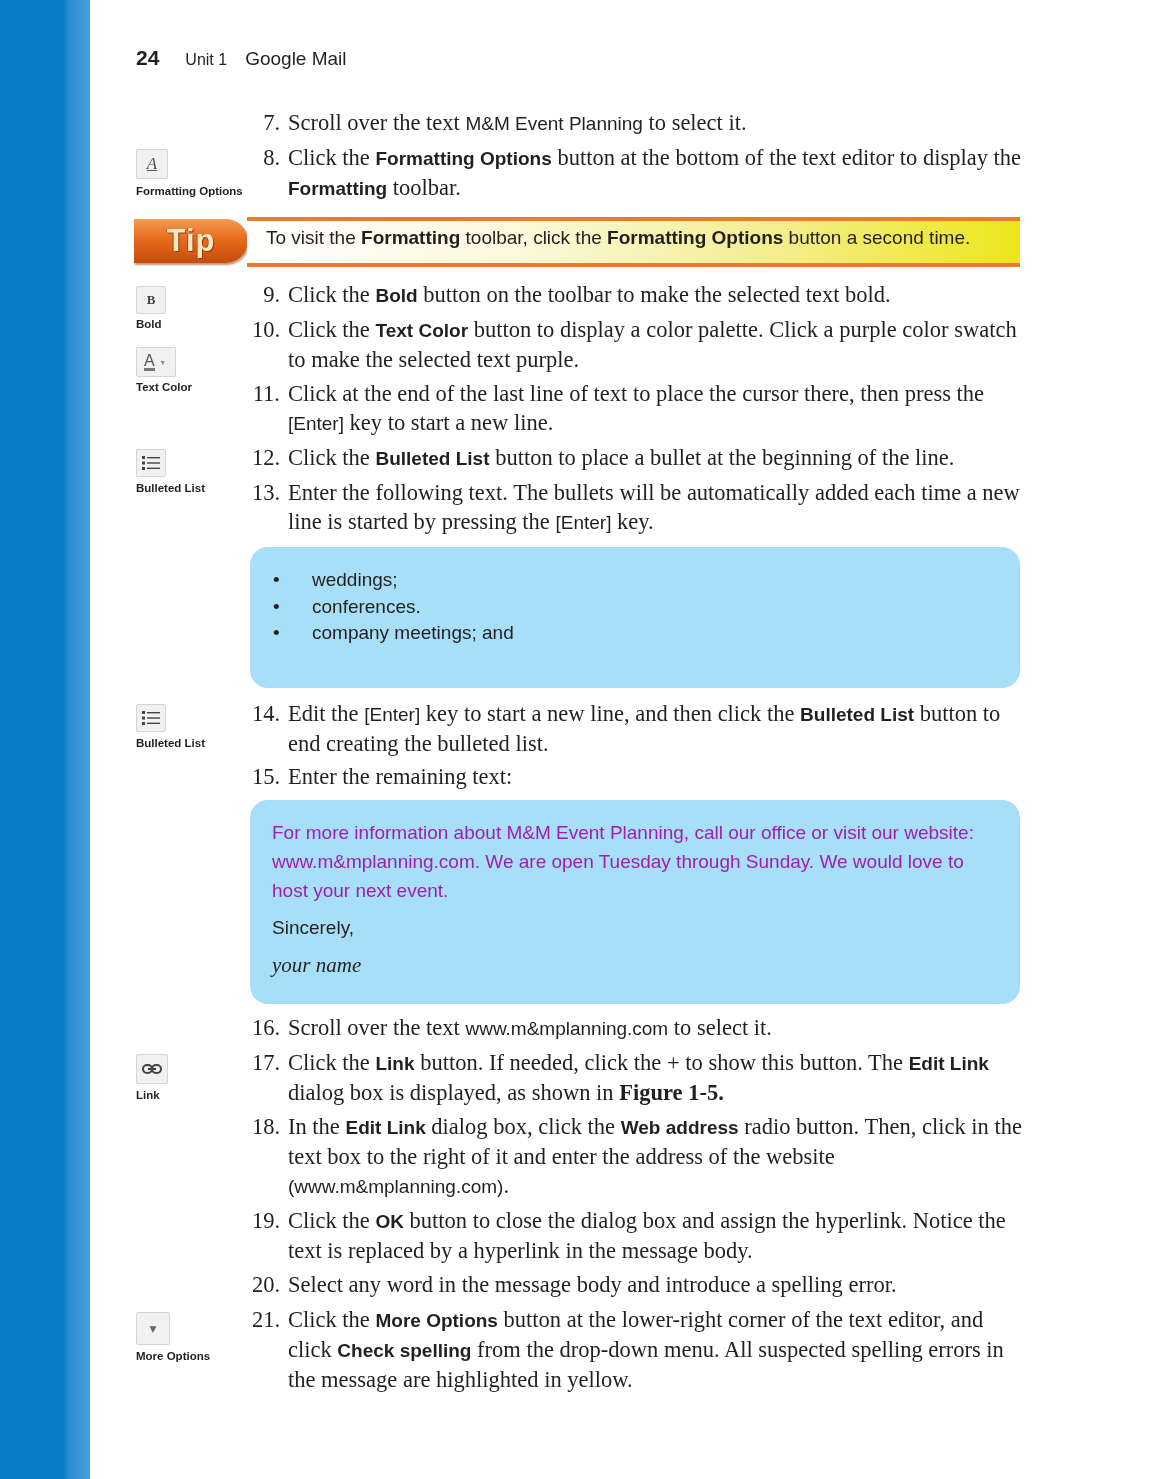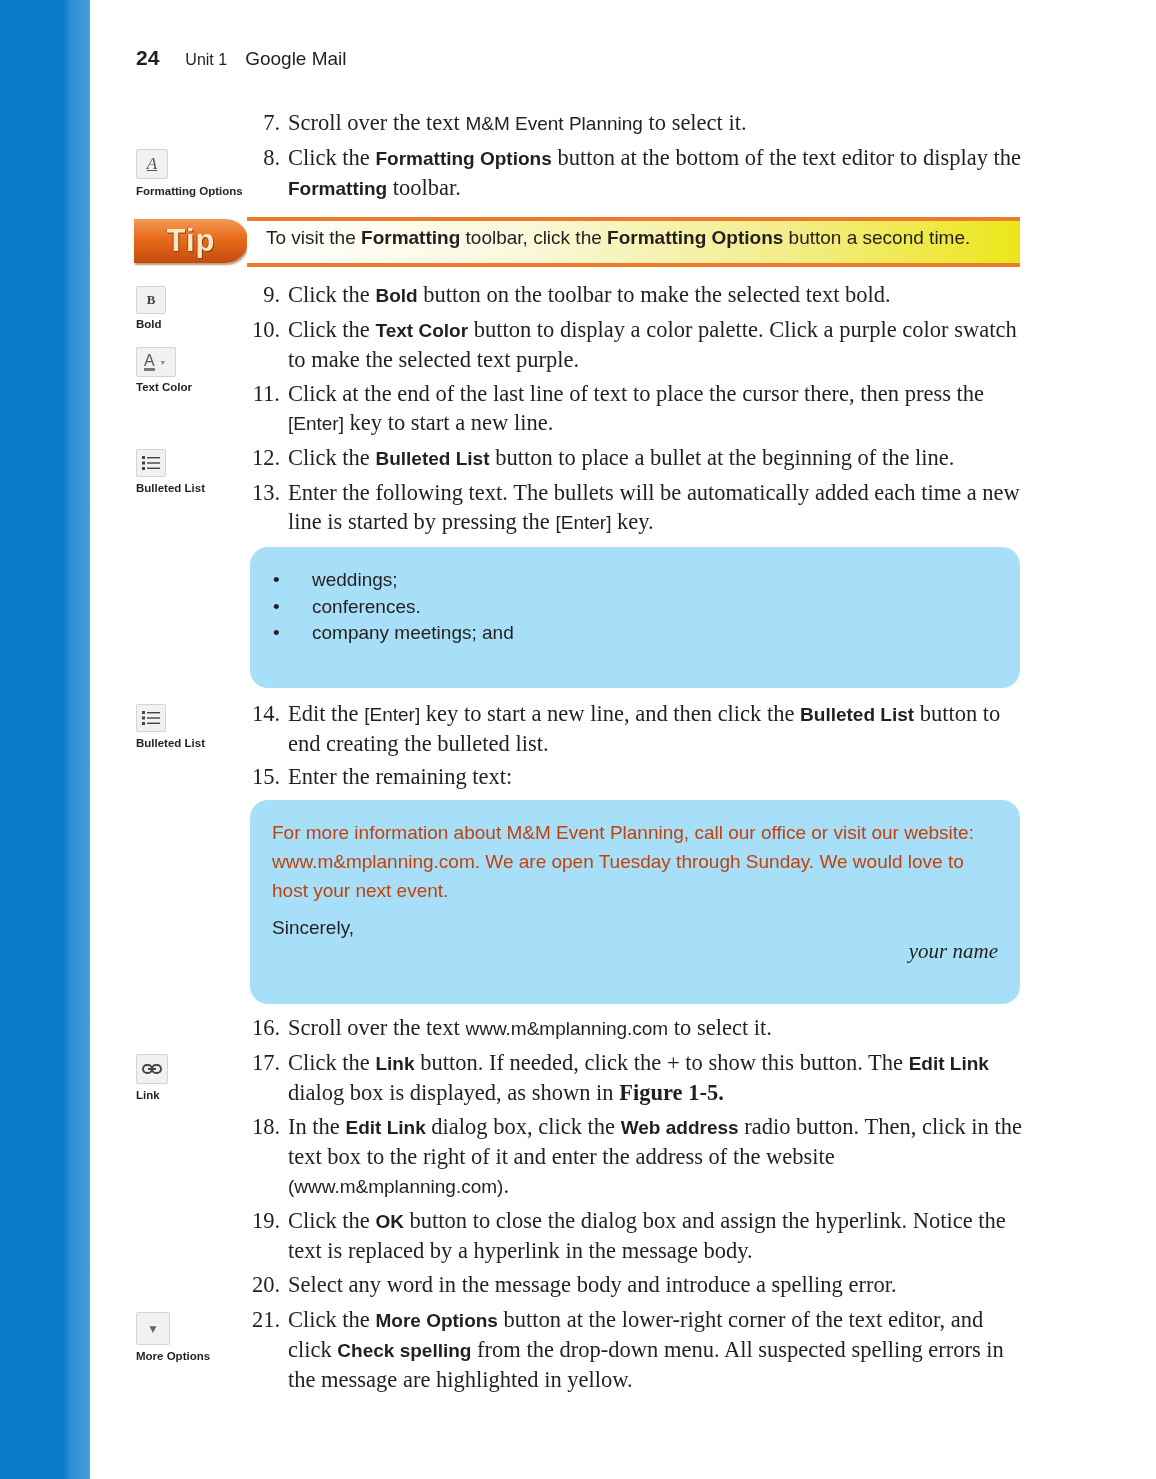--- a/index.html
+++ b/index.html
@@ -42,23 +42,23 @@
     background: linear-gradient(to right, #ffffff 0%, #fbf8dc 35%, #f3ed8a 70%, #ece61a 100%);
     padding: 6px 0 0 19px; font-family: "Liberation Sans", sans-serif; font-size: 19px; color: #231f20; }
   .tip-body b { font-weight: bold; }
 
   .box { position: absolute; left: 250px; width: 770px; background: #a8dff8; border-radius: 18px; }
   .bullets { top: 547px; height: 141px; padding: 20px 0 0 0; }
   .bullets .bl { font-family: "Liberation Sans", sans-serif; font-size: 19px; line-height: 26.5px;
     position: relative; padding-left: 62px; color: #231f20; }
   .bullets .bl::before { content: "\2022"; position: absolute; left: 23px; }
   .message { top: 800px; height: 204px; padding: 18px 22px 0 22px; }
-  .message .para { font-family: "Liberation Sans", sans-serif; font-size: 19px; line-height: 29px; color: #c2410c; }
+  .message .para { font-family: "Liberation Sans", sans-serif; font-size: 19px; line-height: 29px; color: #a21caf; }
   .message .sign { font-family: "Liberation Sans", sans-serif; font-size: 19px; margin-top: 12px; color: #231f20; }
-  .message .name { font-family: "Liberation Serif", serif; font-style: italic; font-size: 21px; color: #231f20; text-align: right; }
+  .message .name { font-family: "Liberation Serif", serif; font-style: italic; font-size: 21px; margin-top: 14px; color: #231f20; }
 </style>
 </head>
 <body>
 
 <div class="side-bar"></div>
 
 <div class="running-head">
   <span class="page-num">24</span>
   <span class="unit">Unit 1</span>
   <span class="chapter">Google Mail</span>

